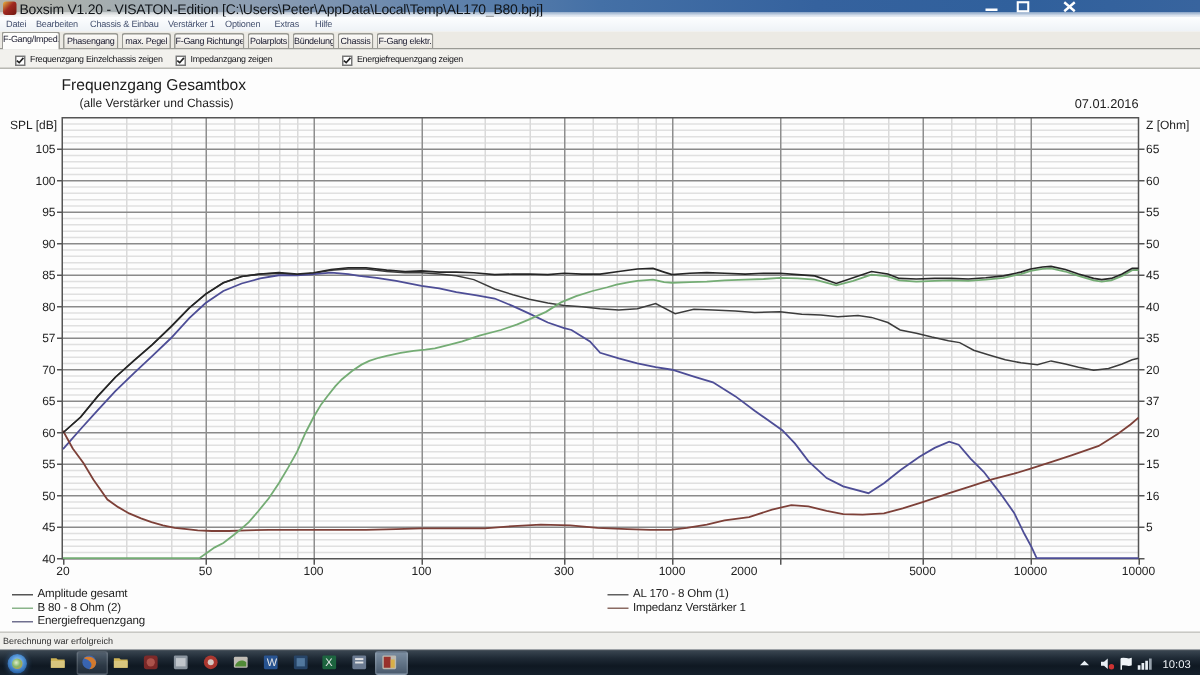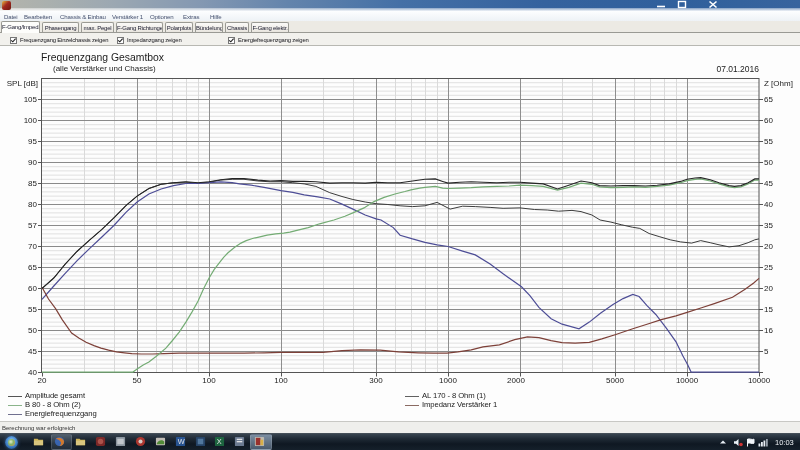--- a/index.html
+++ b/index.html
@@ -43,20 +43,21 @@
   background:radial-gradient(circle at 50% 40%, #aed6f8 0%, #5496d8 40%, #2a64a8 72%, #16406e 100%); box-shadow:0 0 3px 1px #4a84c855; }
 #orb::after { content:""; position:absolute; left:3px; top:2.5px; width:7px; height:7px; border-radius:50%;
   background:radial-gradient(circle at 40% 40%, #e8f0c8, #88b85a 45%, #c8a040 78%, #a04838 100%); opacity:0.9; }
 .tray { position:absolute; color:#eef2f6; font-size:7px; top:438px; }
 svg.ov { position:absolute; left:0; top:0; }
 </style></head>
 <body>
 <div id="s">
   <div id="title"></div>
   <div id="ticon"></div>
+  <div id="ttext">Boxsim V1.20 - VISATON-Edition [C:\Users\Peter\AppData\Local\Temp\AL170_B80.bpj]</div>
   <svg class="cap" style="left:656px" width="10" height="9">
       <line x1="1" y1="6.5" x2="9" y2="6.5" stroke="#fff" stroke-width="1.6"></line>
     </svg>
   <svg class="cap" style="left:677px" width="10" height="9">
       <rect x="1.5" y="1.5" width="7" height="6" fill="none" stroke="#fff" stroke-width="1.4"></rect>
     </svg>
   <svg class="cap" style="left:708px" width="10" height="9">
       <path d="M1.5 1.5 L8.5 7.5 M8.5 1.5 L1.5 7.5" stroke="#fff" stroke-width="1.6"></path>
     </svg>
   <div id="menub">
@@ -257,36 +258,36 @@
 <div class="al" style="right:763px;top:200px">80</div>
 <div class="al" style="right:763px;top:179px">85</div>
 <div class="al" style="right:763px;top:158px">90</div>
 <div class="al" style="right:763px;top:137px">95</div>
 <div class="al" style="right:763px;top:116px">100</div>
 <div class="al" style="right:763px;top:95px">105</div>
 <div class="ar" style="left:764px;top:347px">5</div>
 <div class="ar" style="left:764px;top:326px">16</div>
 <div class="ar" style="left:764px;top:305px">15</div>
 <div class="ar" style="left:764px;top:284px">20</div>
-<div class="ar" style="left:764px;top:263px">25</div>
+<div class="ar" style="left:764px;top:263px">37</div>
 <div class="ar" style="left:764px;top:242px">20</div>
 <div class="ar" style="left:764px;top:221px">35</div>
 <div class="ar" style="left:764px;top:200px">40</div>
 <div class="ar" style="left:764px;top:179px">45</div>
 <div class="ar" style="left:764px;top:158px">50</div>
 <div class="ar" style="left:764px;top:137px">55</div>
 <div class="ar" style="left:764px;top:116px">60</div>
 <div class="ar" style="left:764px;top:95px">65</div>
 <div class="ab" style="left:22px;top:376px">20</div>
 <div class="ab" style="left:117px;top:376px">50</div>
 <div class="ab" style="left:189px;top:376px">100</div>
 <div class="ab" style="left:261px;top:376px">100</div>
 <div class="ab" style="left:356px;top:376px">300</div>
 <div class="ab" style="left:428px;top:376px">1000</div>
-<div class="ab" style="left:496px;top:376px">2000</div>
+<div class="ab" style="left:476px;top:376px">2000</div>
 <div class="ab" style="left:595px;top:376px">5000</div>
 <div class="ab" style="left:667px;top:376px">10000</div>
 <div class="ab" style="left:739px;top:376px">10000</div>
 <div style="position:absolute;left:8px;top:396px;width:14px;height:1px;background:#555"></div>
     <div class="lg" style="left:25px;top:391px">Amplitude gesamt</div>
     <div style="position:absolute;left:8px;top:405px;width:14px;height:1px;background:#8ab48a"></div>
     <div class="lg" style="left:25px;top:400px">B 80 - 8 Ohm (2)</div>
     <div style="position:absolute;left:8px;top:414px;width:14px;height:1px;background:#70708f"></div>
     <div class="lg" style="left:25px;top:409px">Energiefrequenzgang</div>
     <div style="position:absolute;left:405px;top:396px;width:14px;height:1px;background:#606060"></div>

